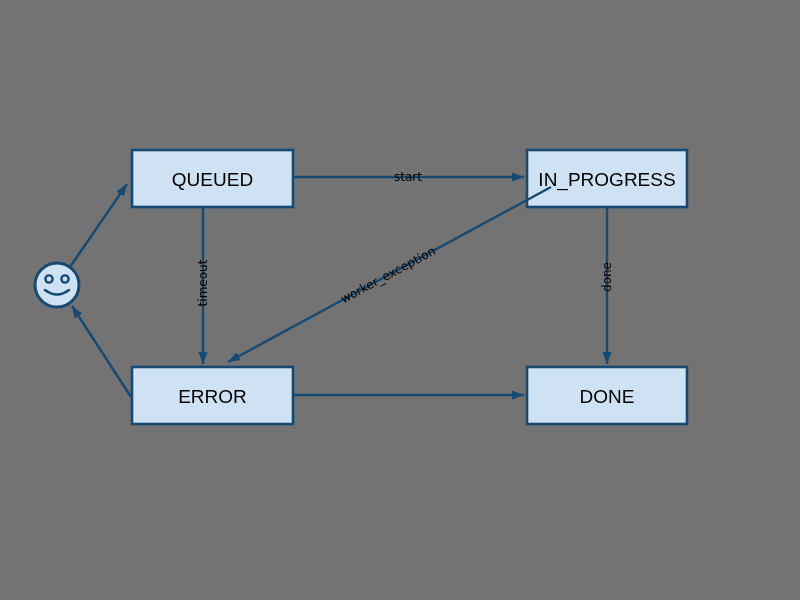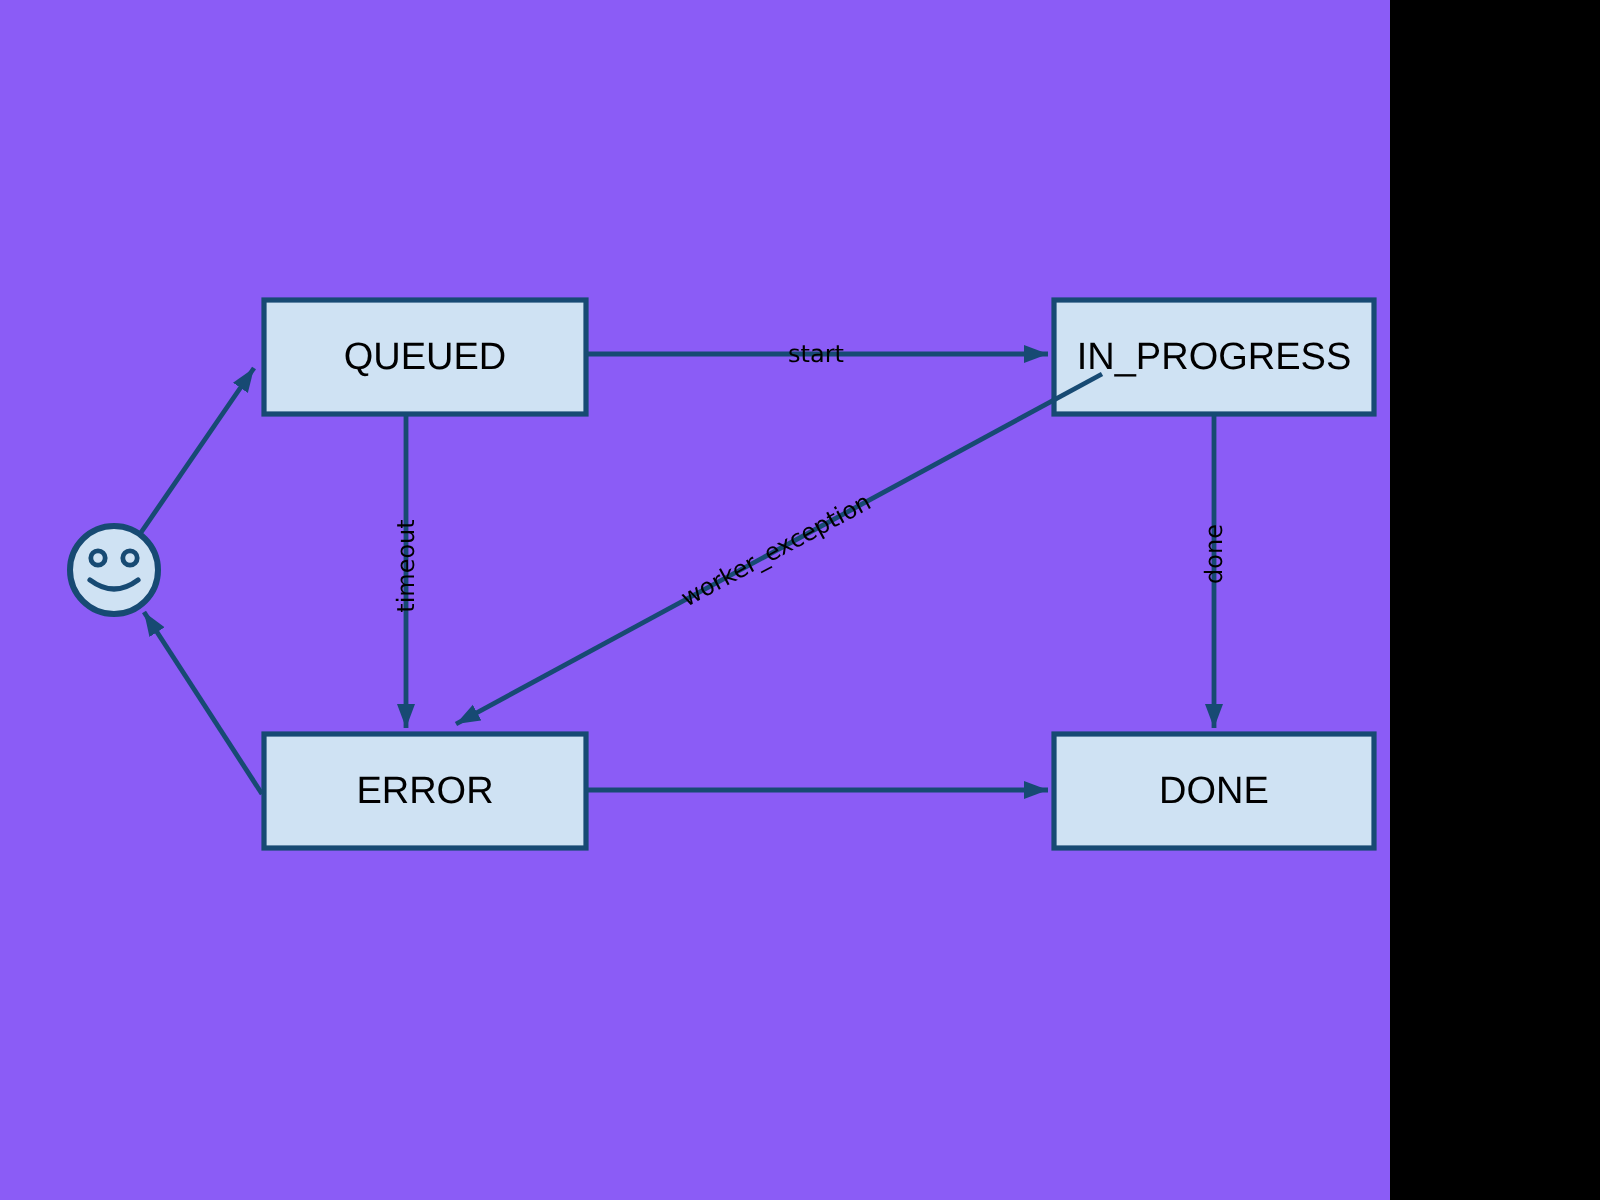--- a/index.html
+++ b/index.html
@@ -6,23 +6,23 @@
     margin: 0;
     padding: 0;
     background: #000000;
     width: 800px;
     height: 600px;
     overflow: hidden;
     font-family: "Liberation Sans", sans-serif;
   }
   #stage {
     position: relative;
-    width: 695px;
+    width: 800px;
     height: 600px;
-    background: #8b5cf6;
+    background: #737373;
   }
   svg { display: block; }
   .node-rect {
     fill: #cfe2f3;
     stroke: #174a73;
     stroke-width: 2.6px;
   }
   .node-label {
     fill: #000000;
     font-family: "Liberation Sans", sans-serif;

